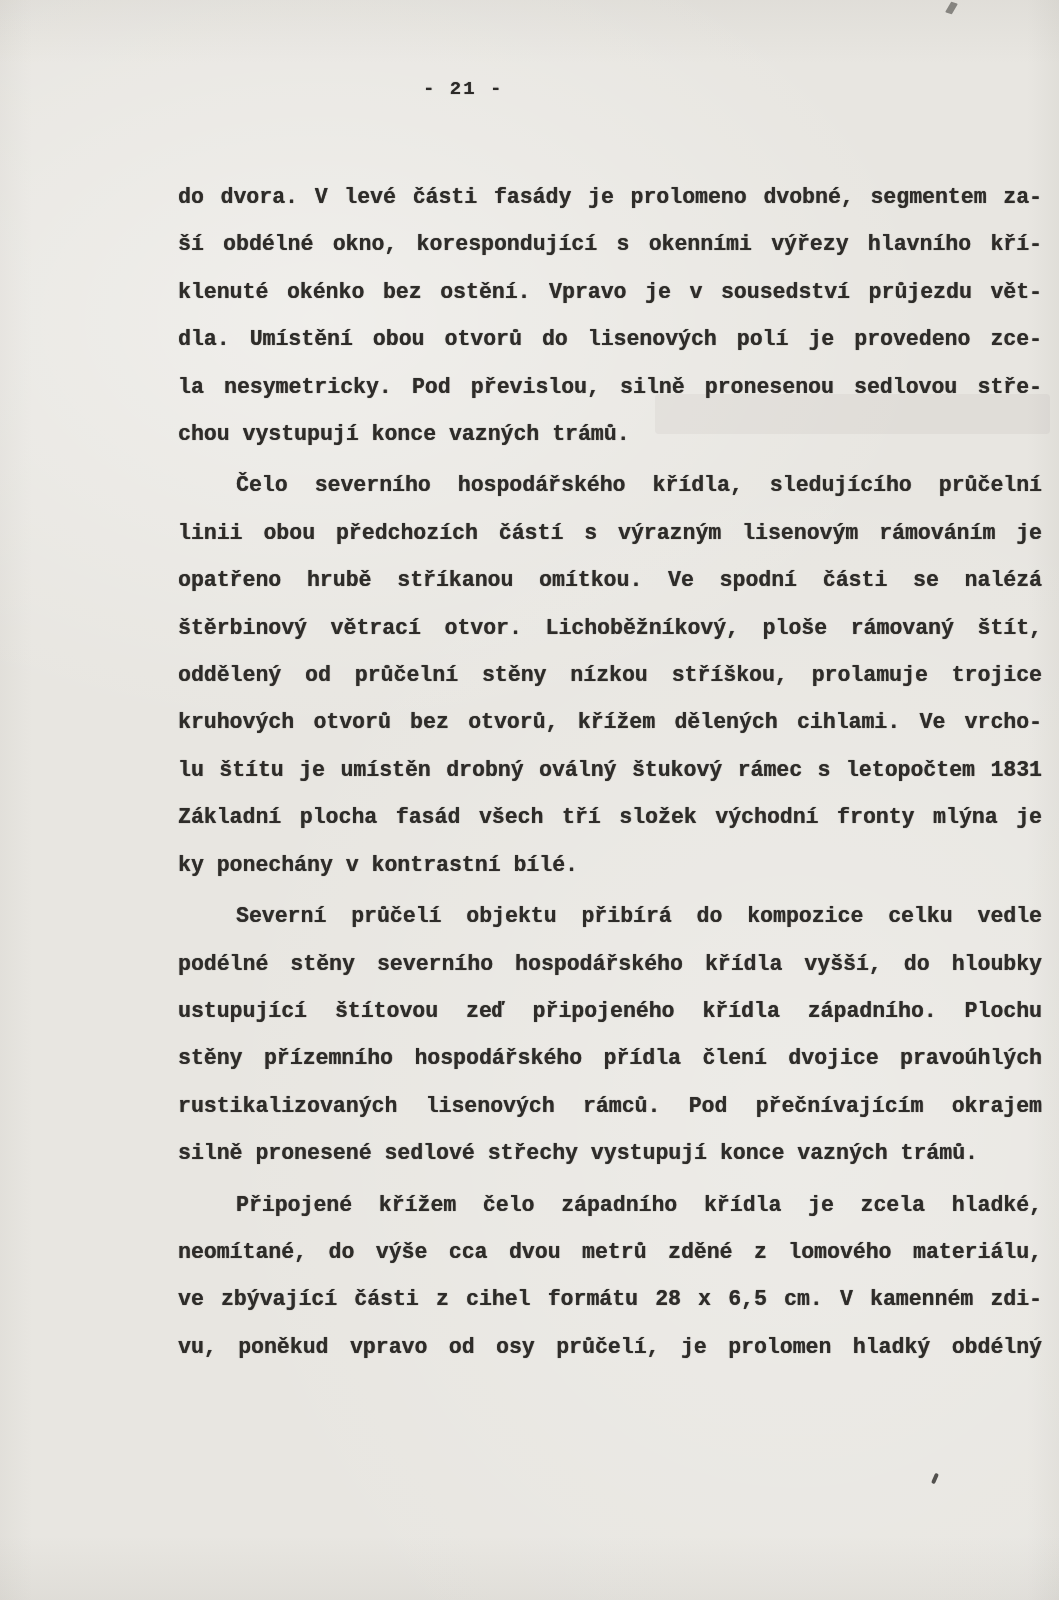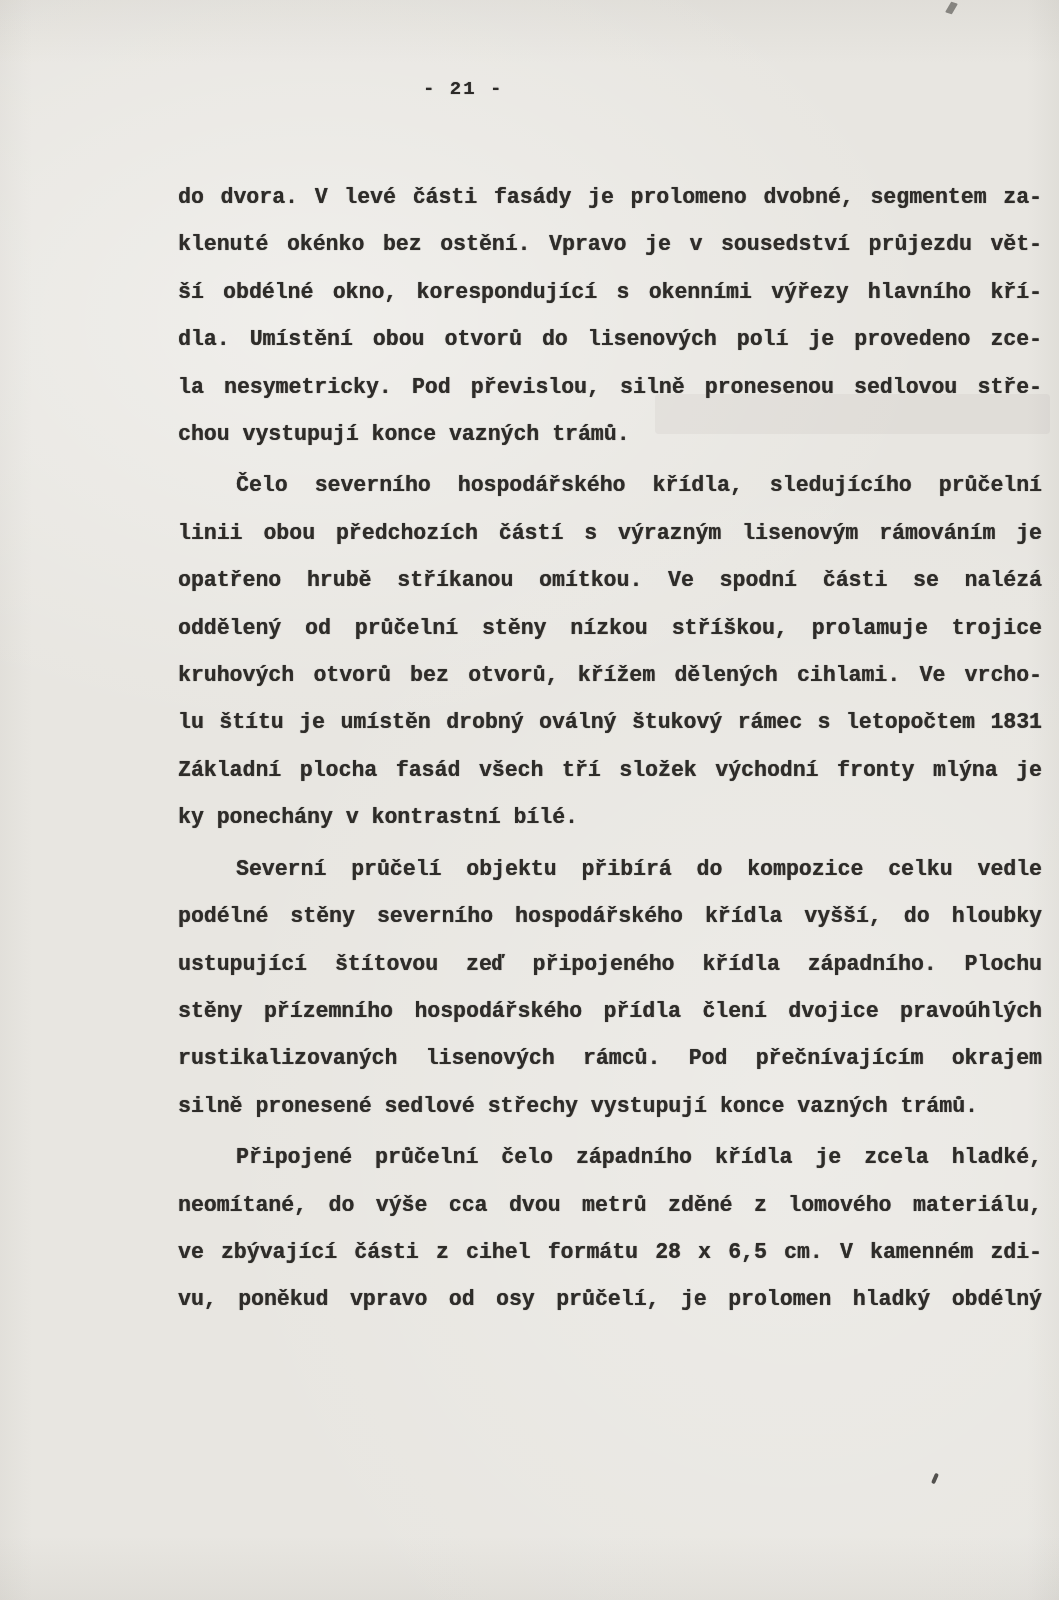--- a/index.html
+++ b/index.html
@@ -91,45 +91,46 @@
 </head>
 <body>
 
 <div class="page">
   <div class="scan-mark-top"></div>
   <div class="scan-smudge"></div>
   <div class="page-number">- 21 -</div>
   <div class="document-body">
       <div class="paragraph">
         <div class="line">do dvora. V levé části fasády je prolomeno dvobné, segmentem za-</div>
+        <div class="line">ší obdélné okno, korespondující s okenními výřezy hlavního kří-</div>
         <div class="line">klenuté okénko bez ostění. Vpravo je v sousedství průjezdu vět-</div>
-        <div class="line">ší obdélné okno, korespondující s okenními výřezy hlavního kří-</div>
         <div class="line">dla. Umístění obou otvorů do lisenových polí je provedeno zce-</div>
         <div class="line">la nesymetricky. Pod převislou, silně pronesenou sedlovou stře-</div>
         <div class="line last">chou vystupují konce vazných trámů.</div>
       </div>
       <div class="paragraph">
         <div class="line first-indent">Čelo severního hospodářského křídla, sledujícího průčelní</div>
         <div class="line">linii obou předchozích částí s výrazným lisenovým rámováním je</div>
         <div class="line">opatřeno hrubě stříkanou omítkou. Ve spodní části se nalézá</div>
+        <div class="line">štěrbinový větrací otvor. Lichoběžníkový, ploše rámovaný štít,</div>
         <div class="line">oddělený od průčelní stěny nízkou stříškou, prolamuje trojice</div>
         <div class="line">kruhových otvorů bez otvorů, křížem dělených cihlami. Ve vrcho-</div>
         <div class="line">lu štítu je umístěn drobný oválný štukový rámec s letopočtem 1831</div>
         <div class="line">Základní plocha fasád všech tří složek východní fronty mlýna je</div>
         <div class="line last">ky ponechány v kontrastní bílé.</div>
       </div>
       <div class="paragraph">
         <div class="line first-indent">Severní průčelí objektu přibírá do kompozice celku vedle</div>
         <div class="line">podélné stěny severního hospodářského křídla vyšší, do hloubky</div>
         <div class="line">ustupující štítovou zeď připojeného křídla západního. Plochu</div>
         <div class="line">stěny přízemního hospodářského přídla člení dvojice pravoúhlých</div>
         <div class="line">rustikalizovaných lisenových rámců. Pod přečnívajícím okrajem</div>
         <div class="line last">silně pronesené sedlové střechy vystupují konce vazných trámů.</div>
       </div>
       <div class="paragraph">
-        <div class="line first-indent">Připojené průčelní čelo západního křídla je zcela hladké,</div>
+        <div class="line first-indent">Připojené křížem čelo západního křídla je zcela hladké,</div>
         <div class="line">neomítané, do výše cca dvou metrů zděné z lomového materiálu,</div>
         <div class="line">ve zbývající části z cihel formátu 28 x 6,5 cm. V kamenném zdi-</div>
         <div class="line">vu, poněkud vpravo od osy průčelí, je prolomen hladký obdélný</div>
       </div>
     </div>
   <div class="scan-mark-bottom"></div>
 </div>
 
 </body></html>

